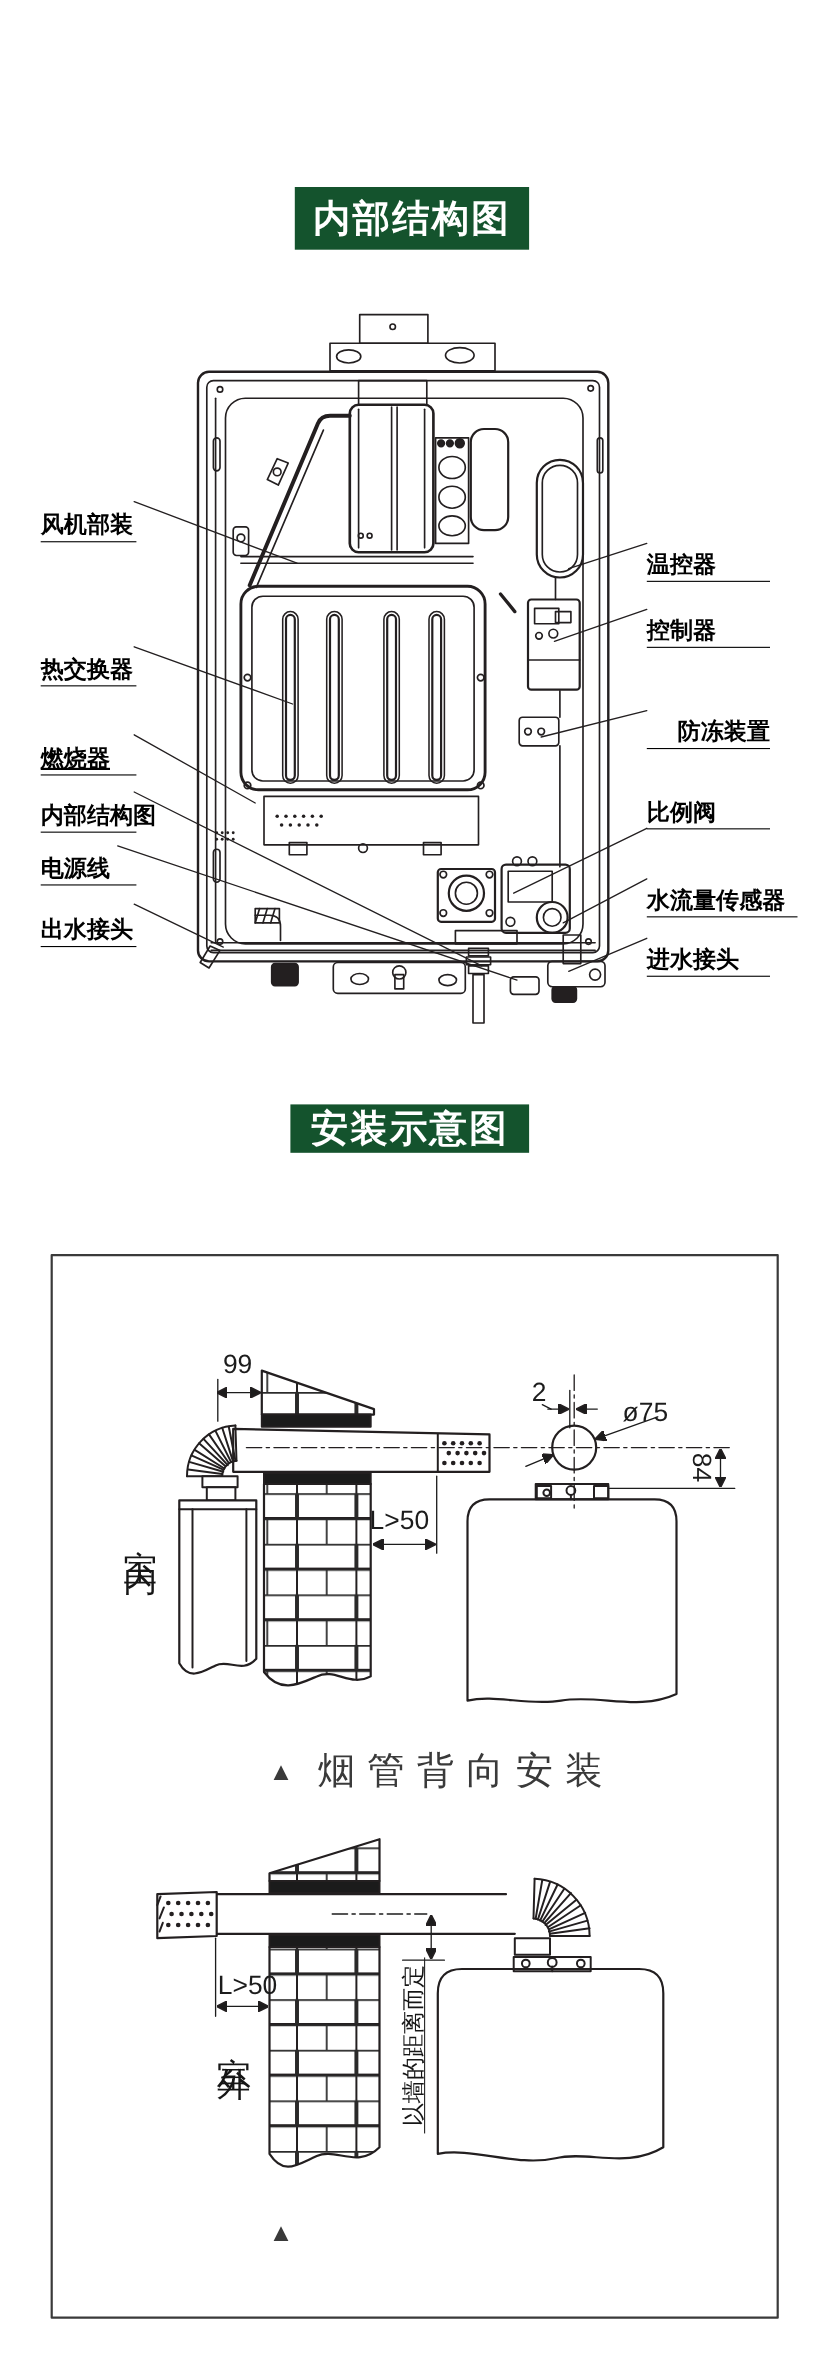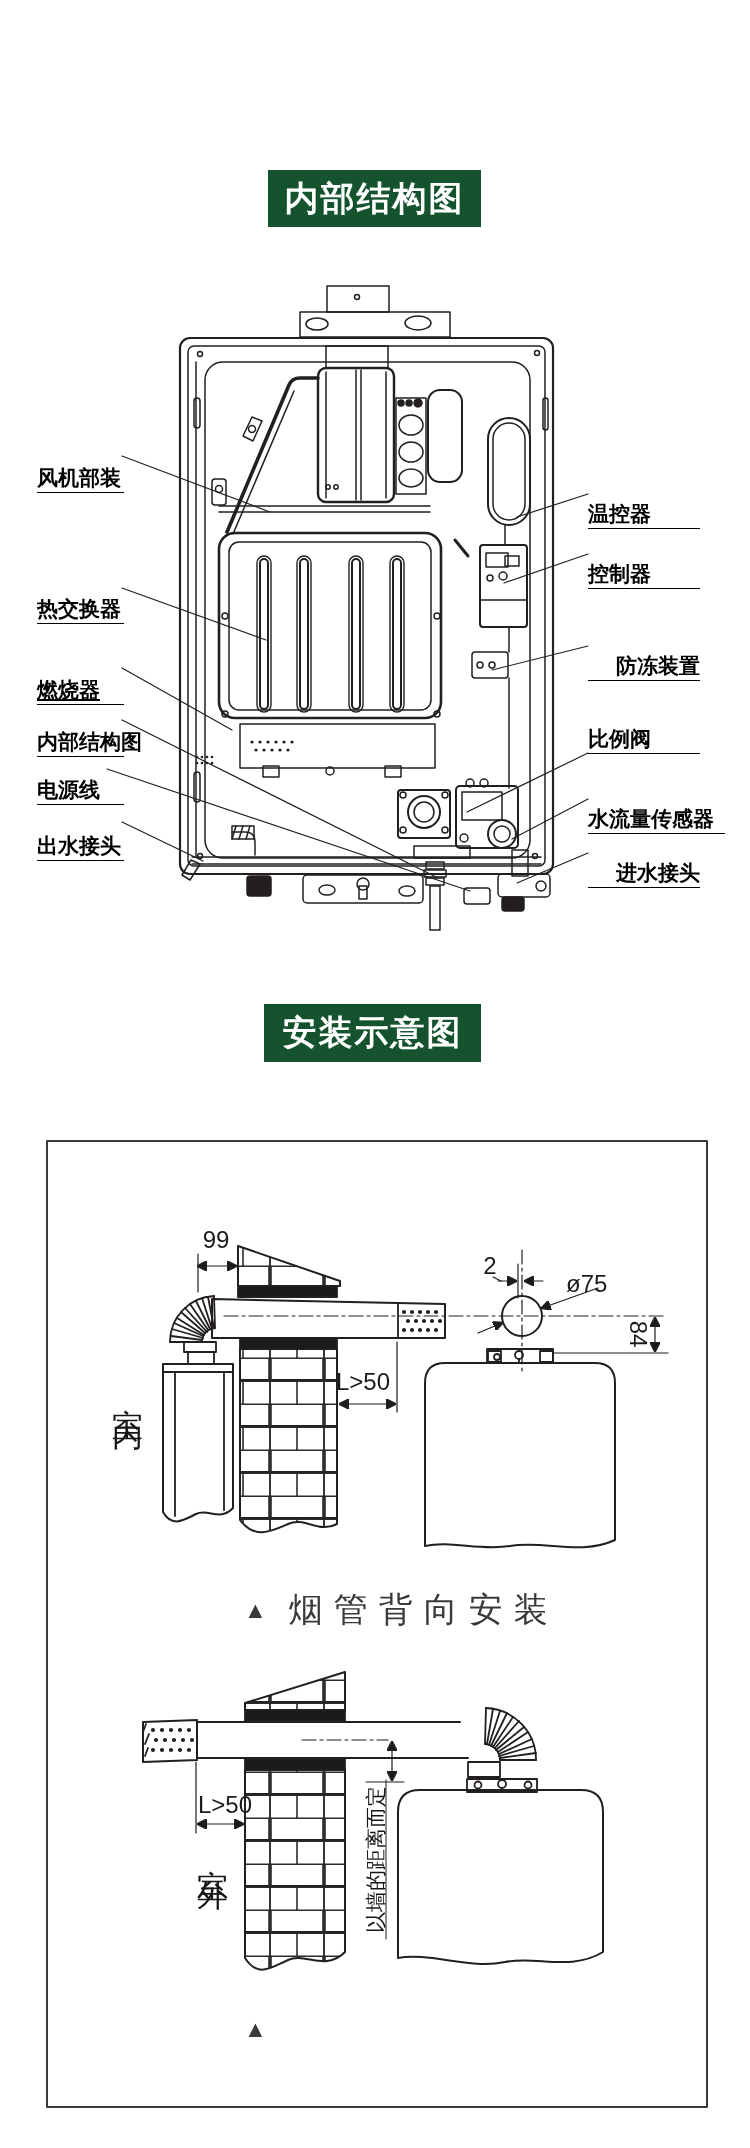--- a/index.html
+++ b/index.html
@@ -227,23 +227,23 @@
   <div class="plabel left" style="top:643px;text-decoration:underline;">燃烧器</div>
   <div class="plabel left" style="top:695px;">内部结构图</div>
   <div class="plabel left" style="top:743px;">电源线</div>
   <div class="plabel left" style="top:799px;">出水接头</div>
 
   <div class="plabel right" style="top:467px;">温控器</div>
   <div class="plabel right" style="top:527px;">控制器</div>
   <div class="plabel right" style="top:619px;text-align:right;">防冻装置</div>
   <div class="plabel right" style="top:692px;">比例阀</div>
   <div class="plabel right wide" style="top:772px;">水流量传感器</div>
-  <div class="plabel right" style="top:826px;text-align:right;">进水接头</div>
-
-  <div class="titleblock" style="left:264px;top:1004px;width:217px;height:58px;">安装示意图</div>
+  <div class="plabel right" style="top:826px;">进水接头</div>
+
+  <div class="titleblock" style="left:264px;top:1004px;width:217px;height:44px;">安装示意图</div>
 
   <svg width="680" height="990" viewBox="40 1130 680 990" style="left:40px;top:1130px;" fill="none" stroke="#231f20" stroke-width="1.8" stroke-linejoin="round" stroke-linecap="round">
     <defs>
       <pattern id="brick" width="54" height="46" patternUnits="userSpaceOnUse">
         <rect width="54" height="46" fill="#ffffff"></rect>
         <path d="M0,1.2 H54 M0,24.2 H54 M27,1 V24 M1,24 V46 M53,24 V46" stroke="#2b2b2b" stroke-width="1.6" fill="none"></path>
       </pattern>
       <marker id="ar" viewBox="0 0 10 10" refX="9" refY="5" markerWidth="8" markerHeight="8" orient="auto-start-reverse">
           <path d="M0,0 L10,5 L0,10 z" fill="#1c1c1c"></path>
         </marker>

